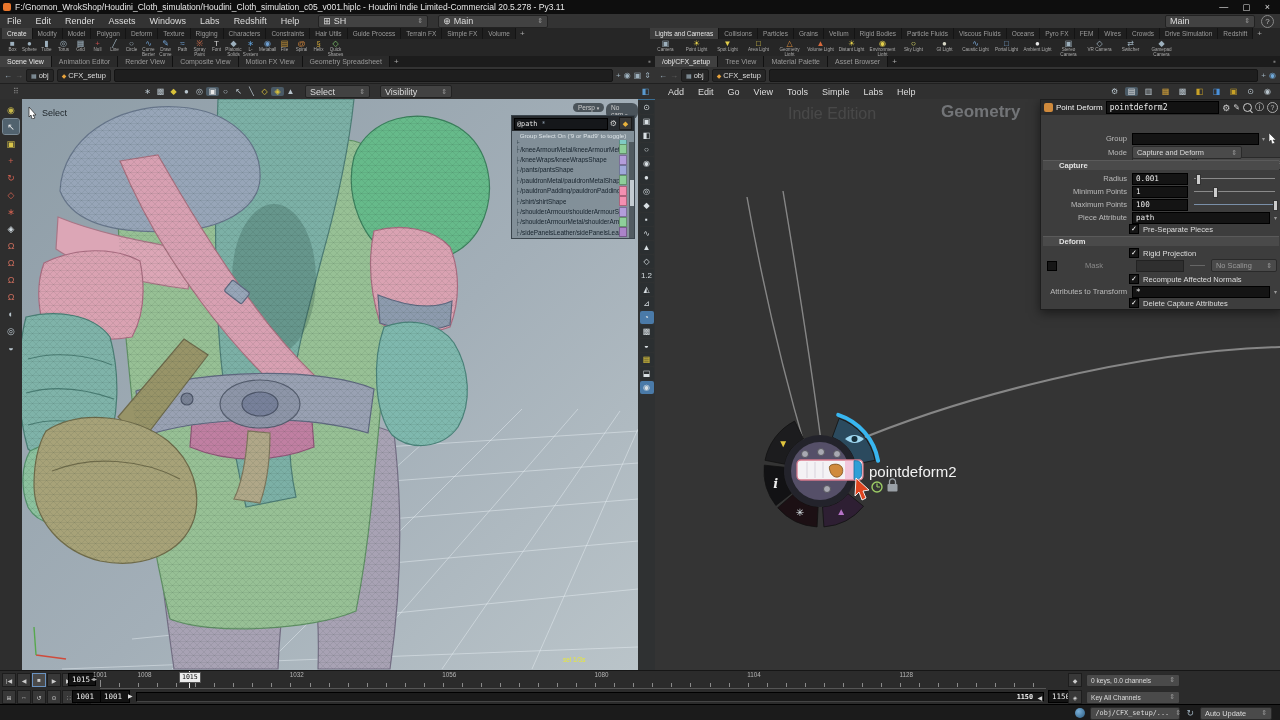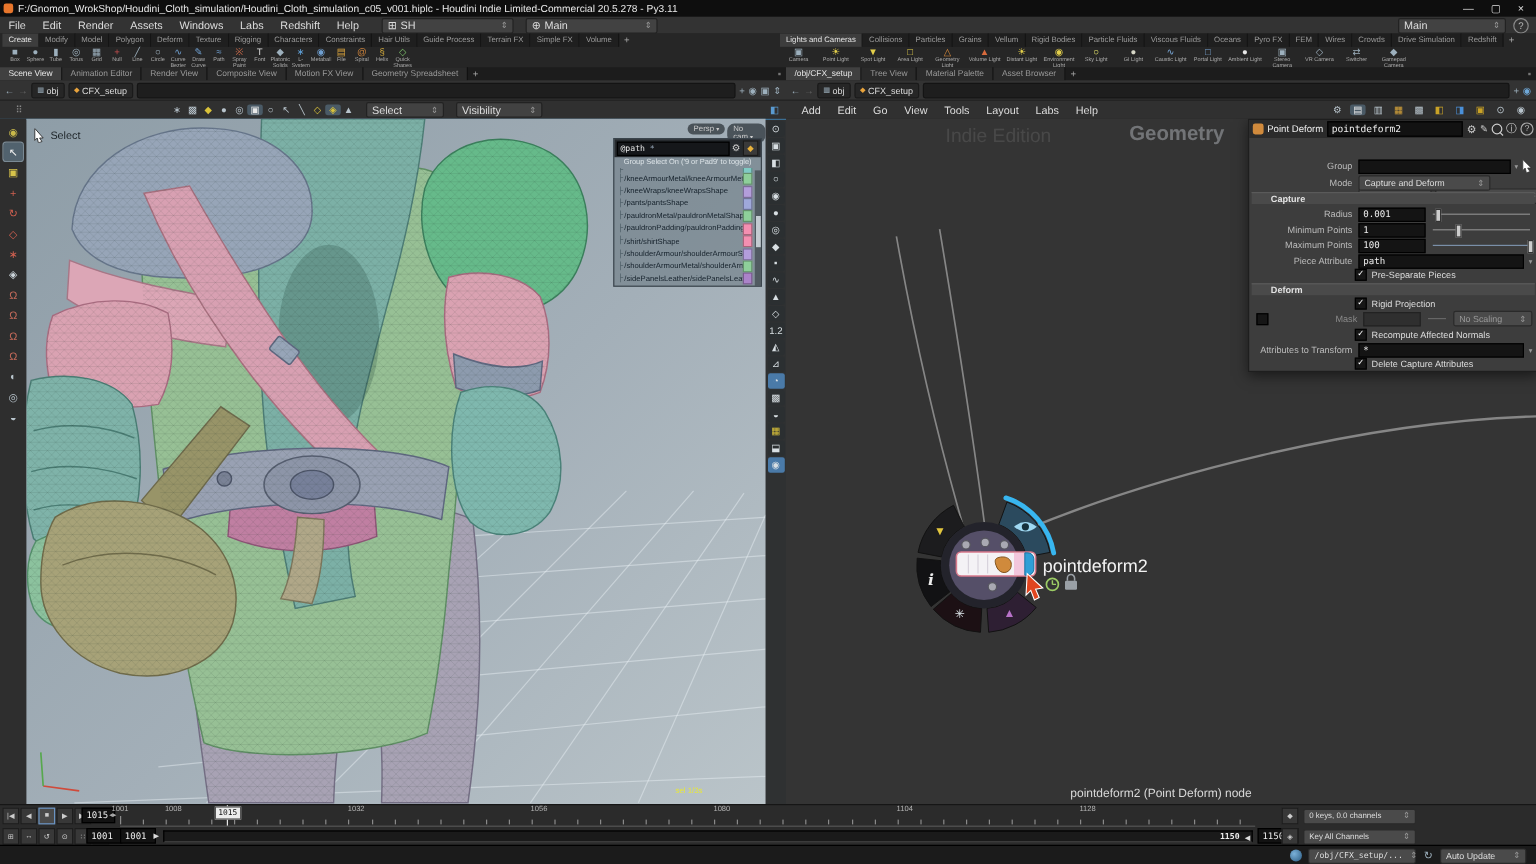--- a/index.html
+++ b/index.html
@@ -613,21 +613,21 @@
       <div class="rcol-icon active">◉</div>
     </div>
 
   <div class="abs" id="net-menu">
     <span id="net-menu-items" class="flex" style="margin-left:6px;">
         <div class="menu-item">Add</div>
         <div class="menu-item">Edit</div>
         <div class="menu-item">Go</div>
         <div class="menu-item">View</div>
         <div class="menu-item">Tools</div>
-        <div class="menu-item">Layout</div>
+        <div class="menu-item">Simple</div>
         <div class="menu-item">Labs</div>
         <div class="menu-item">Help</div>
       </span>
     <span style="flex:1"></span>
     <span id="net-menu-icons" class="flex" style="gap:4px;margin-right:6px;">
         <div class="vtb-icon">⚙</div>
         <div class="vtb-icon on">▤</div>
         <div class="vtb-icon">▥</div>
         <div class="vtb-icon" style="color: rgb(212, 162, 58);">▦</div>
         <div class="vtb-icon">▩</div>
@@ -689,21 +689,20 @@
       </g>
       <g>
         <path d="M234.5,385 v-2.2 a3,3 0 0 1 6,0 v2.2" fill="none" stroke="#9aa0a6" stroke-width="1.3"></path>
         <rect x="232.5" y="385" width="10" height="7.5" rx="1" fill="#9aa0a6"></rect>
       </g>
       <text x="214" y="378" font-size="15" fill="#f2f2f2" font-family="Liberation Sans, sans-serif">pointdeform2</text>
 
       <polygon points="201,379 214,391 208,392 211,399 207,401 204,393 200,397" fill="#e0451f" stroke="#fff" stroke-width="0.9"></polygon>
     </svg>
 
-    <div class="abs" style="left:0;top:557px;width:625px;text-align:center;color:#d8d8d8;font-size:10px;">pointdeform2 (Point Deform) node</div>
 
     <div id="params">
       <div id="p-header">
         <span style="width:9px;height:9px;background:#d08a3c;border-radius:2px;flex:none;"></span>
         <span style="color:#eee;font-weight:normal;font-size:8px;white-space:nowrap;">Point Deform</span>
         <span id="p-name" class="mono">pointdeform2</span>
         <span style="color:#ccc;font-size:9px;">⚙</span>
         <span style="color:#ccc;font-size:8px;">✎</span>
         <span style="width:7px;height:7px;border:1.3px solid #ccc;border-radius:50%;position:relative;flex:none;">
             <span style="position:absolute;width:4px;height:1.3px;background:#ccc;left:5px;top:7px;transform:rotate(45deg);"></span>
@@ -782,21 +781,21 @@
           <span>Deform</span>
         </div>
 
       <div class="prow" style="top:148px;height:10px;">
         <span style="width:88px;flex:none;"></span>
         <span class="cb">✓</span>
         <span class="cblabel">Rigid Projection</span>
       </div>
       <div class="prow" style="top:159px;">
         <span class="cb" style="margin-left:6px;color:transparent;">✓</span>
-        <span class="plabel" style="width:74px;color:#8a8a8a;">Mask</span>
+        <span class="plabel" style="width:74px;color:#8a8a8a;text-align:center;">Mask</span>
         <span class="pfield" style="width:40px;background:#2f2f2f;border-color:#222;"></span>
         <span class="track" style="background:#666;"></span>
         <span class="pselect" style="width:56px;margin-right:4px;color:#9a9a9a;">
             <span>No Scaling</span>
             <span style="flex:1"></span>
             <span class="ddarrow">⇕</span>
           </span>
       </div>
       <div class="prow" style="top:174px;height:10px;">
         <span style="width:88px;flex:none;"></span>

